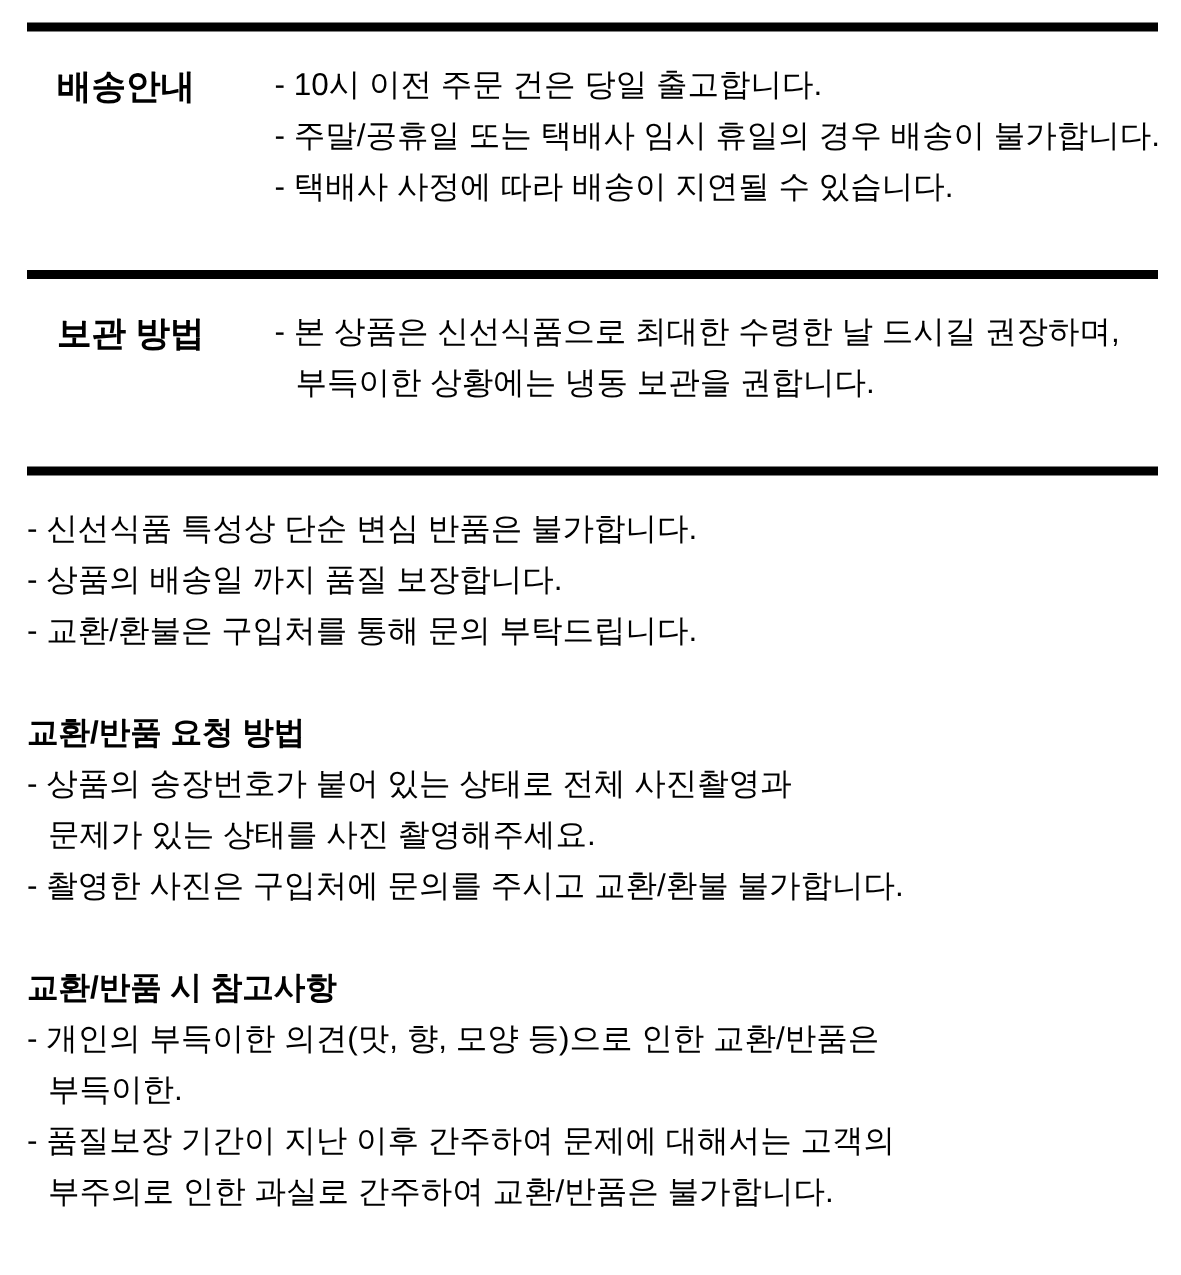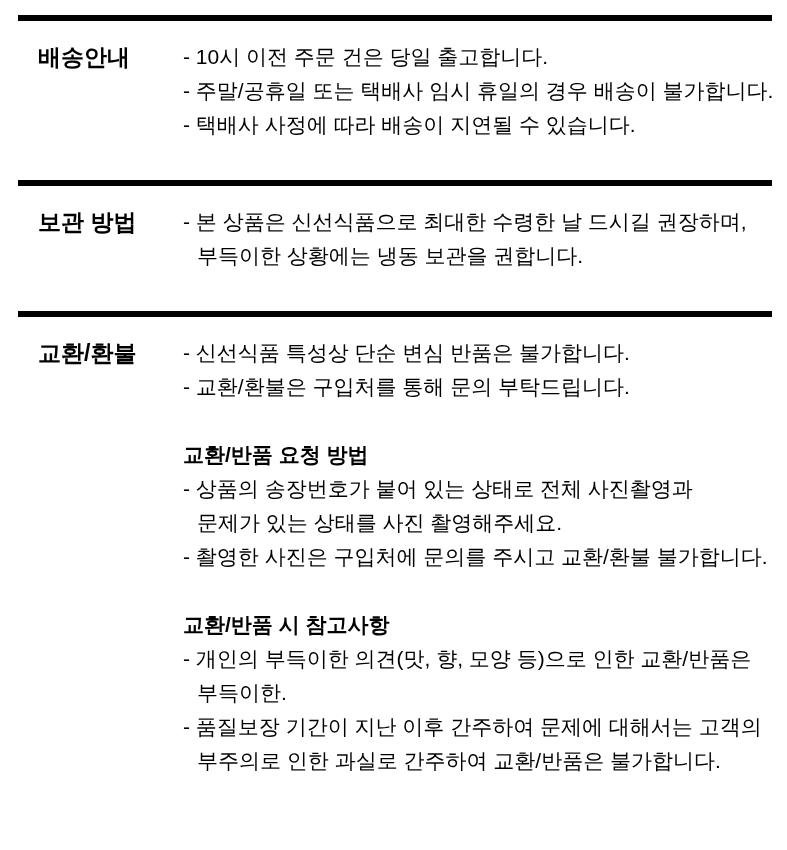--- a/index.html
+++ b/index.html
@@ -92,25 +92,25 @@
           <p class="line">- 본 상품은 신선식품으로 최대한 수령한 날 드시길 권장하며,</p>
           <p class="line cont">부득이한 상황에는 냉동 보관을 권합니다.</p>
         </div>
       </div>
     </div>
   </section>
 
   <section class="policy-section">
     <div class="rule"></div>
     <div class="section-row">
-      <h2 class="heading">교환/환불</h2>
       <div class="content">
 
         <div class="block">
           <p class="line">- 신선식품 특성상 단순 변심 반품은 불가합니다.</p>
+          <p class="line">- 상품의 배송일 까지 품질 보장합니다.</p>
           <p class="line">- 교환/환불은 구입처를 통해 문의 부탁드립니다.</p>
         </div>
 
         <div class="block">
           <p class="line subheading">교환/반품 요청 방법</p>
           <p class="line">- 상품의 송장번호가 붙어 있는 상태로 전체 사진촬영과</p>
           <p class="line cont">문제가 있는 상태를 사진 촬영해주세요.</p>
           <p class="line">- 촬영한 사진은 구입처에 문의를 주시고 교환/환불 불가합니다.</p>
         </div>
 

